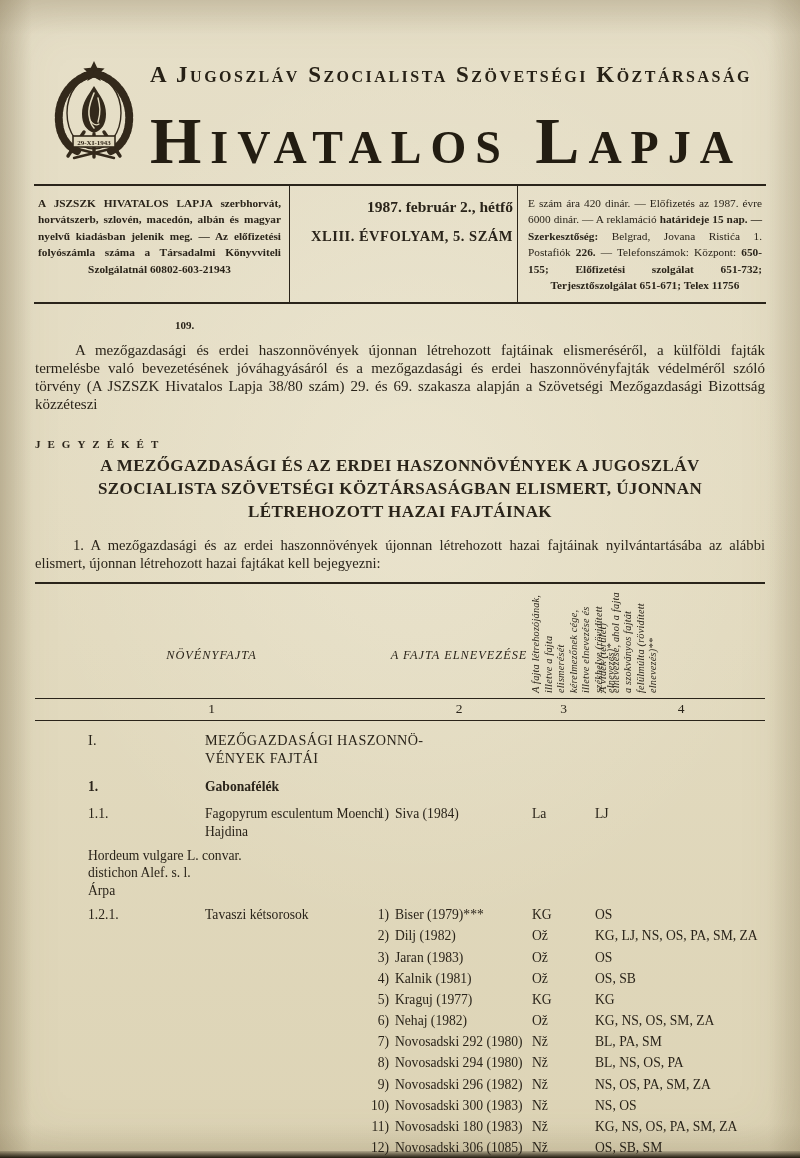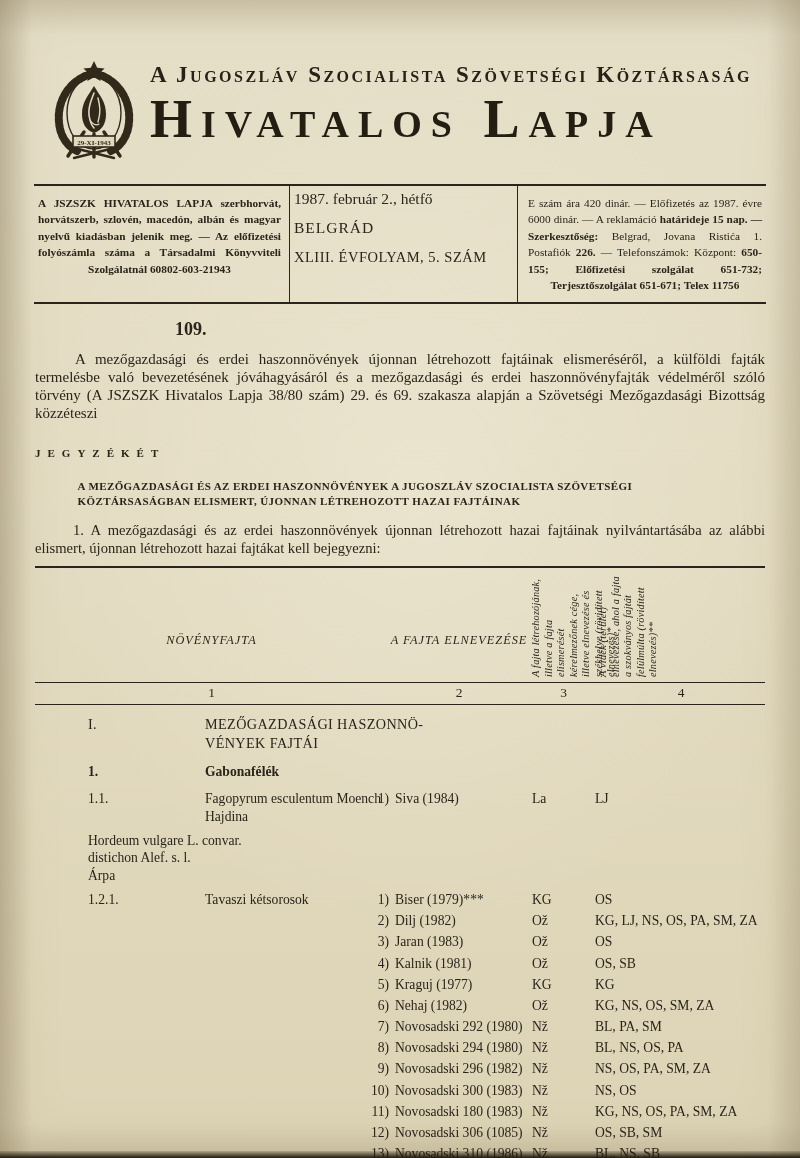--- a/index.html
+++ b/index.html
@@ -15,40 +15,40 @@
     box-shadow:inset 0 0 60px rgba(120,100,60,0.18);
   }
   .bottom-edge{position:absolute;left:0;bottom:0;width:100%;height:7px;
     background:linear-gradient(180deg, rgba(30,24,14,0.15), #221c10);}
   
   .masthead{position:relative;height:122px;padding-top:58px;}
   .emblem{position:absolute;left:44px;top:60px;width:100px;height:108px;}
   .titles{position:absolute;left:150px;top:62px;width:620px;}
   .publisher{font-variant:small-caps;font-weight:bold;font-size:23px;letter-spacing:2.5px;
     white-space:nowrap;color:#272116;}
-  .main-title{font-variant:small-caps;font-weight:bold;font-size:54px;letter-spacing:9px;
-    white-space:nowrap;line-height:1;margin-top:4px;color:#231d12;}
+  .main-title{font-variant:small-caps;font-weight:bold;font-size:66px;letter-spacing:9px;
+    white-space:nowrap;line-height:1;margin-top:20px;color:#231d12;}
   
   .info-bar{margin:4px 34px 0 34px;display:grid;grid-template-columns:256px 228px 1fr;
     border-top:2px solid #2a241a;border-bottom:2px solid #2a241a;}
   .info-left{font-size:11.3px;font-weight:bold;text-align:justify;text-align-last:center;
     line-height:1.45;padding:9px 8px 9px 4px;border-right:1.5px solid #2a241a;}
-  .info-center{text-align:left;padding:4px 4px;border-right:1.5px solid #2a241a;font-weight:normal;}
+  .info-center{text-align:right;padding:12px 4px;border-right:1.5px solid #2a241a;font-weight:bold;}
   .ic-line1{font-size:15.5px;}
   .ic-line2{font-size:15.5px;margin-top:11px;letter-spacing:1px;}
   .ic-line3{font-size:14.5px;margin-top:12px;letter-spacing:0.5px;}
   .info-right{font-size:11.3px;text-align:justify;text-align-last:center;line-height:1.45;padding:9px 4px 9px 10px;}
   .info-right .b{font-weight:bold;}
   
   .main{padding:0 35px;}
-  .article-no{margin:15px 0 0 140px;font-weight:bold;font-size:18px;}
+  .article-no{margin:15px 0 0 140px;font-weight:bold;font-size:11px;}
   .intro{margin:10px 0 0 0;font-size:15px;line-height:1.2;text-align:justify;text-indent:40px;}
   .list-title{margin-top:25px;text-align:left;font-weight:bold;font-size:11px;letter-spacing:7px;}
-  .list-heading{margin:20px auto 0 auto;width:645px;font-weight:bold;
-    font-size:11px;line-height:1.35;letter-spacing:0.4px;}
+  .list-heading{margin:5px auto 0 auto;width:645px;text-align:center;font-weight:bold;
+    font-size:17px;line-height:1.35;letter-spacing:0.4px;}
   .para1{margin:12px 0 0 0;font-size:14.6px;line-height:1.25;text-align:justify;text-indent:38px;}
   
   .tbl{margin-top:9px;}
   .tbl-head{display:grid;grid-template-columns:353px 142px 67px 168px;
     border-top:2.5px solid #2a241a;border-bottom:1.5px solid #2a241a;min-height:114px;font-style:italic;}
   .h-flat{align-self:center;text-align:center;font-size:12.3px;letter-spacing:1px;padding-top:30px;}
   .h-vert-wrap{align-self:end;display:flex;justify-content:flex-start;padding-bottom:5px;}
   .vhead{writing-mode:vertical-rl;transform:rotate(180deg);font-size:10.3px;line-height:1.22;
     max-height:106px;letter-spacing:0.2px;}
   .tbl-nums{display:grid;grid-template-columns:353px 142px 67px 168px;
@@ -104,21 +104,20 @@
     <div class="titles">
       <div class="publisher">A Jugoszláv Szocialista Szövetségi Köztársaság</div>
       <div class="main-title">Hivatalos Lapja</div>
     </div>
   </div>
 
   <div class="info-bar">
     <div class="info-left">A JSZSZK HIVATALOS LAPJA szerbhorvát, horvátszerb, szlovén, macedón, albán és magyar nyelvű kiadásban jelenik meg. — Az előfizetési folyószámla száma a Társadalmi Könyvviteli Szolgálatnál 60802-603-21943</div>
     <div class="info-center">
       <div class="ic-line1">1987. február 2., hétfő</div>
-      <div class="ic-line2">BELGRÁD</div>
       <div class="ic-line3">XLIII. ÉVFOLYAM, 5. SZÁM</div>
     </div>
     <div class="info-right" id="info-right"><span>E szám ára 420 dinár. — Előfizetés az 1987. évre 6000 dinár. — A reklamáció </span><span class="b">határideje 15 nap. — Szerkesztőség: </span><span>Belgrad, Jovana Ristića 1. Postafiók </span><span class="b">226. </span><span>— Telefonszámok: Központ: </span><span class="b">650-155; Előfizetési szolgálat 651-732; Terjesztőszolgálat 651-671; Telex 11756</span></div>
   </div>
 
   <div class="main">
     <div class="article-no">109.</div>
     <p class="intro">A mezőgazdasági és erdei haszonnövények újonnan létrehozott fajtáinak elismeréséről, a külföldi fajták termelésbe való bevezetésének jóváhagyásáról és a mezőgazdasági és erdei haszonnövényfajták védelméről szóló törvény (A JSZSZK Hivatalos Lapja 38/80 szám) 29. és 69. szakasza alapján a Szövetségi Mezőgazdasági Bizottság közzéteszi</p>
     <div class="list-title">JEGYZÉKÉT</div>
     <div class="list-heading">A MEZŐGAZDASÁGI ÉS AZ ERDEI HASZONNÖVÉNYEK A JUGOSZLÁV SZOCIALISTA SZÖVETSÉGI KÖZTÁRSASÁGBAN ELISMERT, ÚJONNAN LÉTREHOZOTT HAZAI FAJTÁINAK</div>

